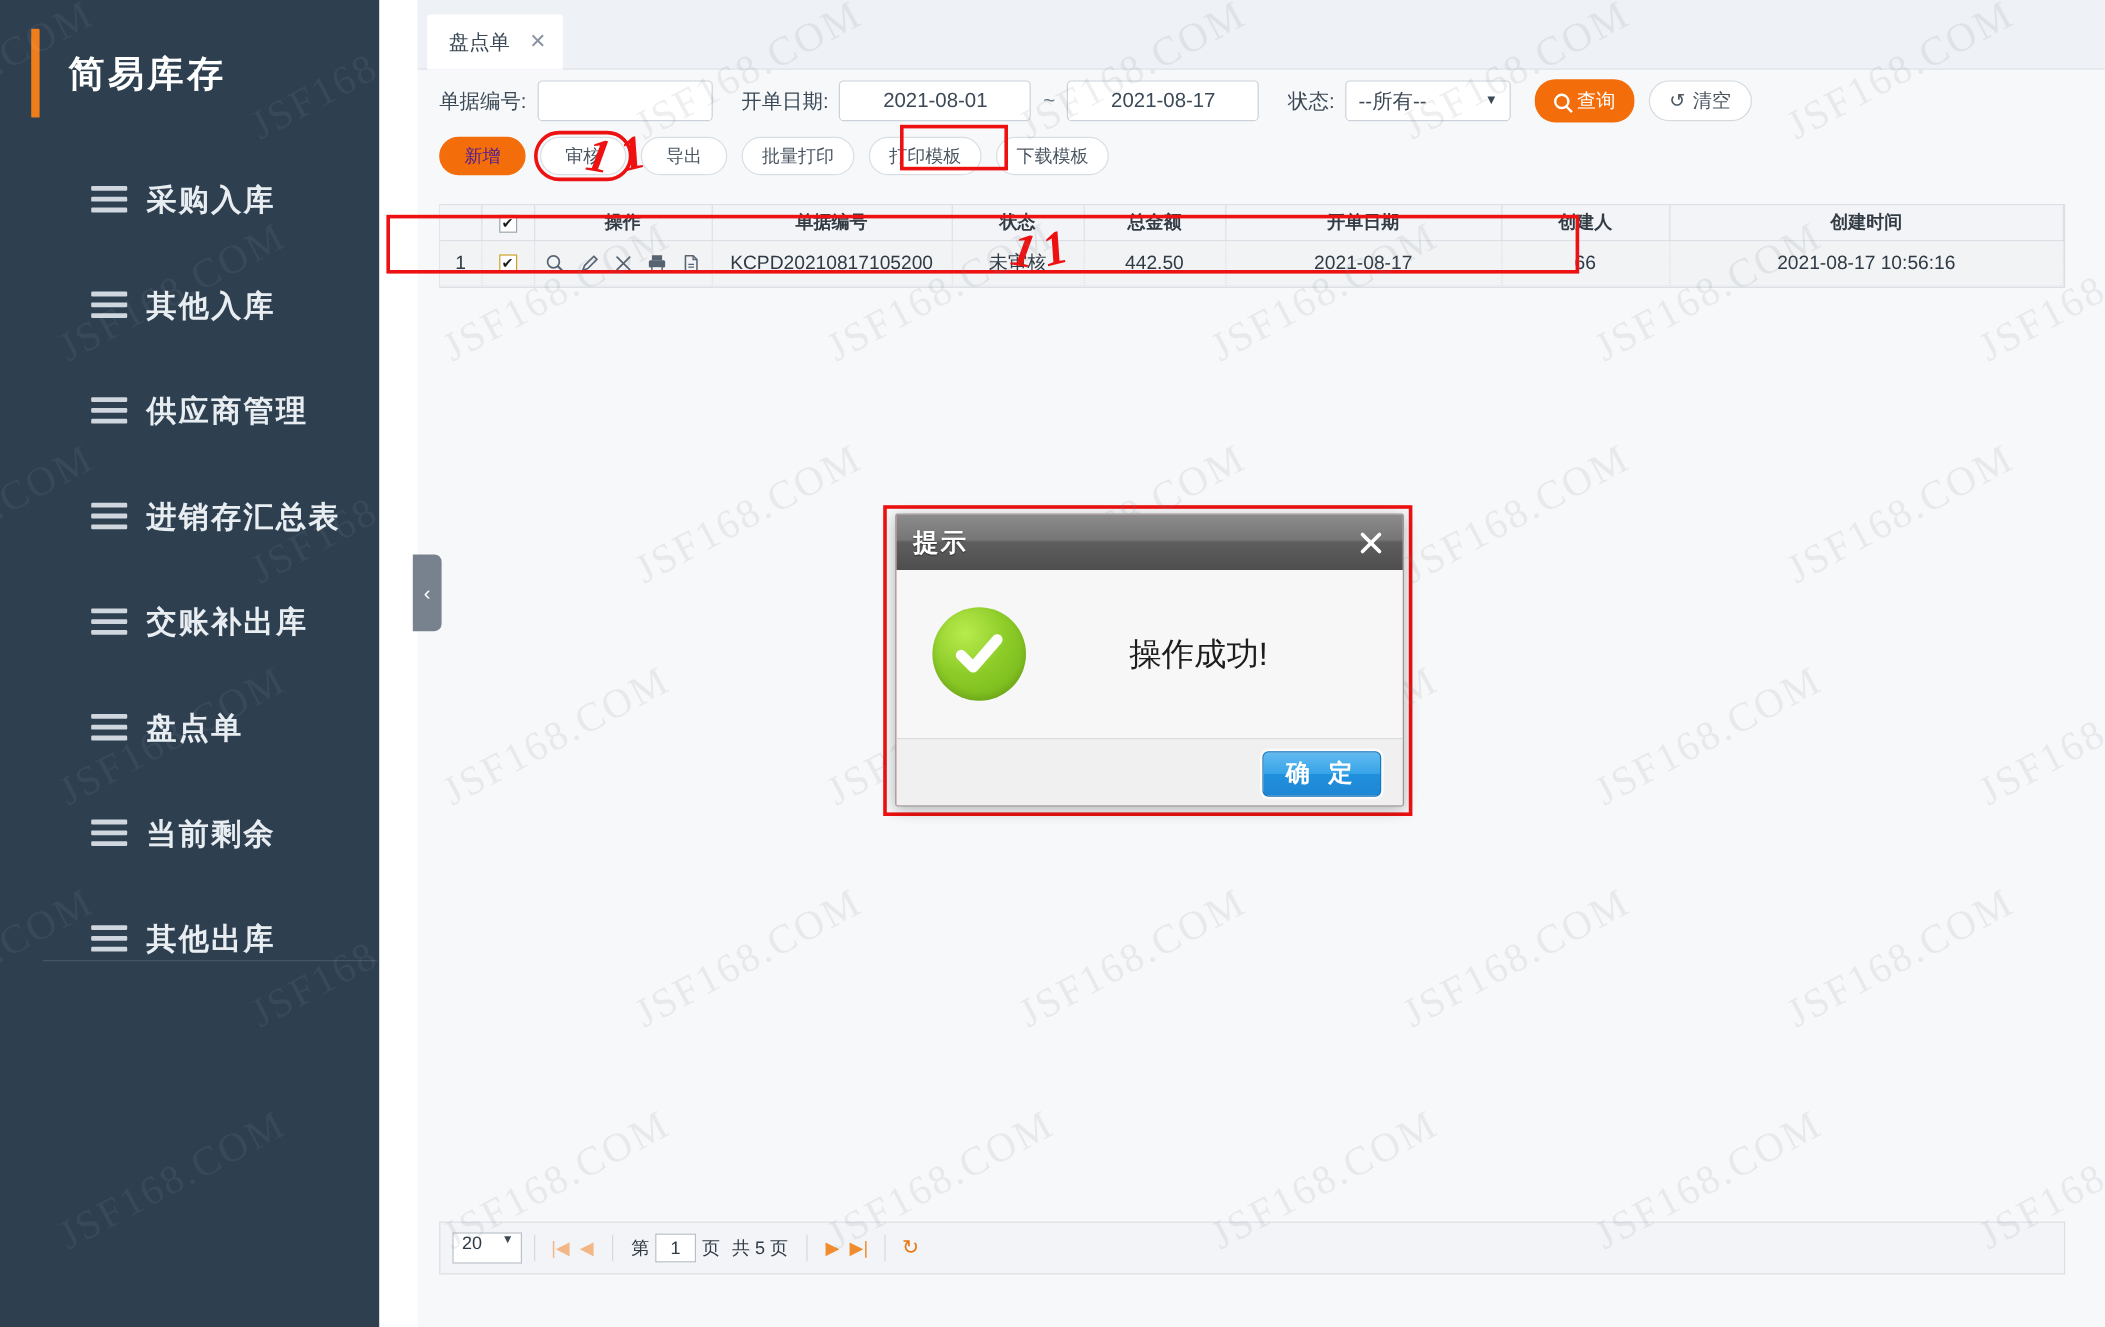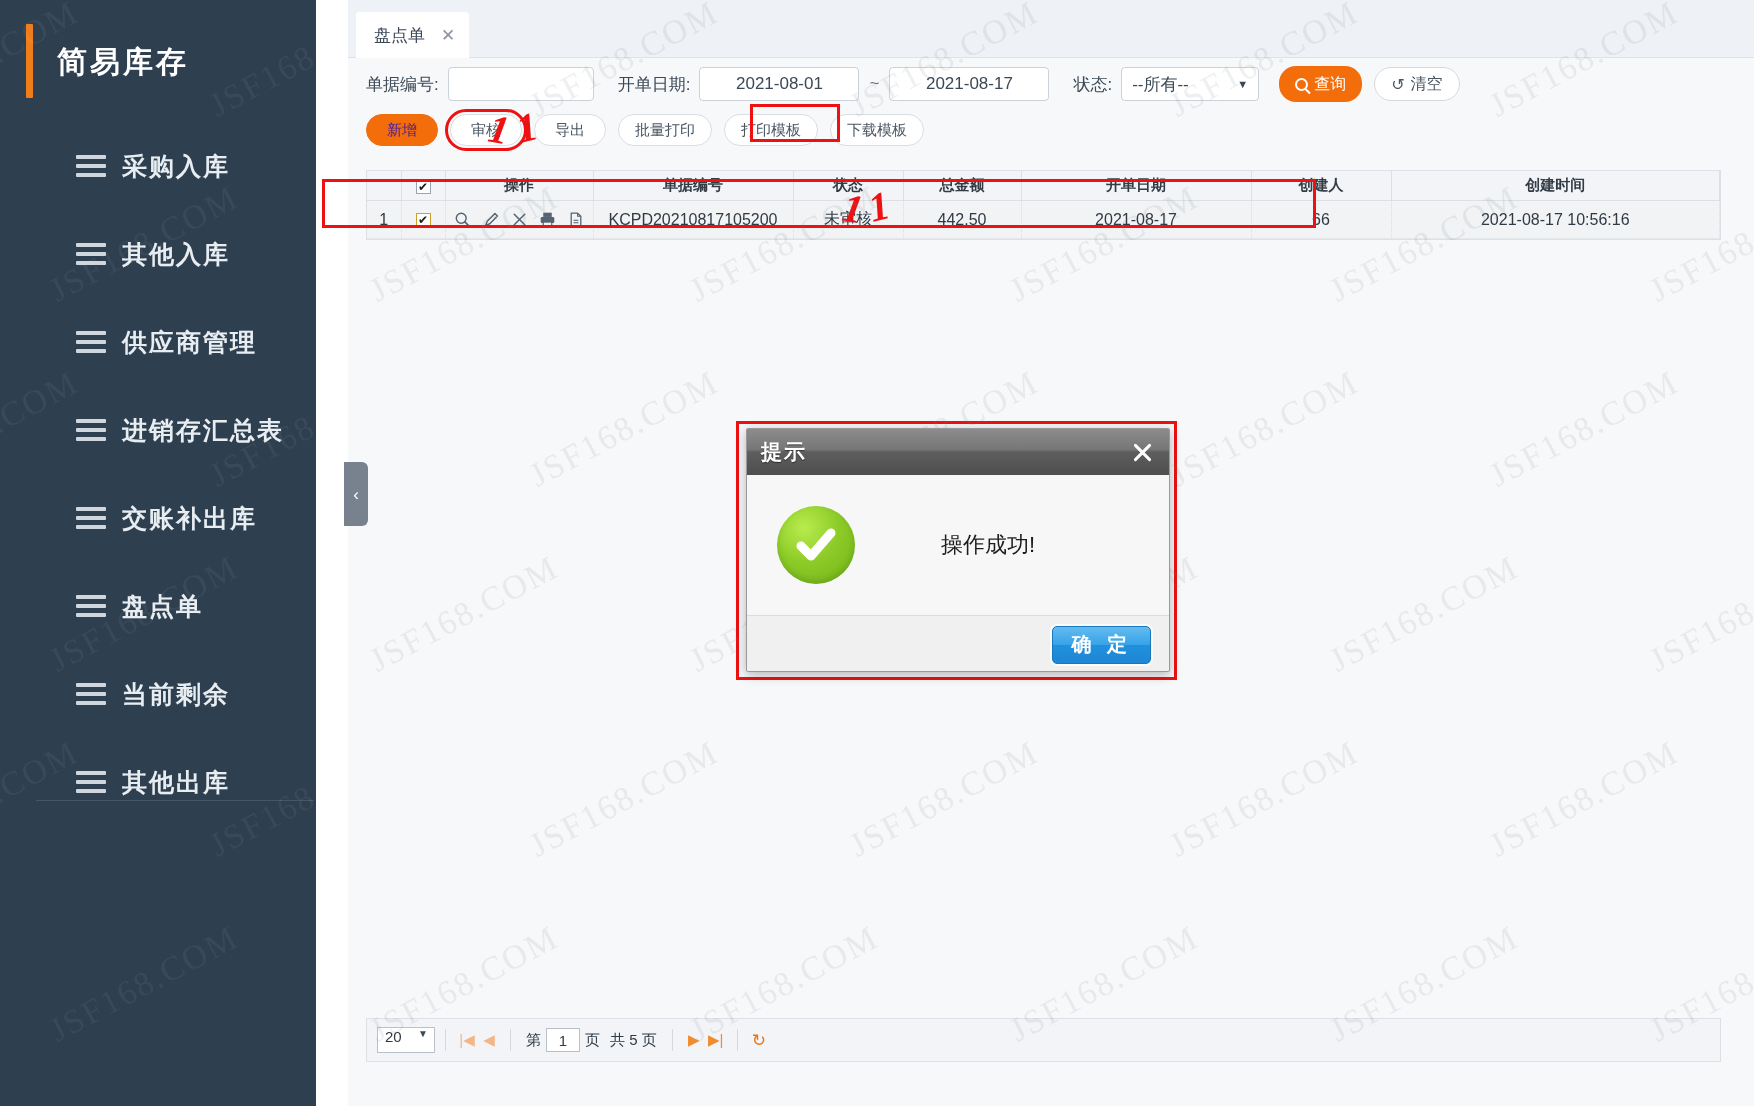--- a/index.html
+++ b/index.html
@@ -497,21 +497,21 @@
     background: radial-gradient(circle at 35% 28%, #b9ec4e 0%, #8dcc28 45%, #6fb016 100%);
     display: flex;
     align-items: center;
     justify-content: center;
     flex: none;
     box-shadow: inset 0 -3px 6px rgba(0,0,0,0.12);
   }
   .dlg-icon-ok svg { display: block; }
   .dlg-msg {
     margin-left: 86px;
-    font-size: 22px;
+    font-size: 27px;
     color: #1d1d1d;
     font-weight: 400;
   }
   .dlg-footer {
     height: 58px;
     background: #f0f0f0;
     border-top: 1px solid #dcdcdc;
     display: flex;
     align-items: center;
     justify-content: flex-end;

